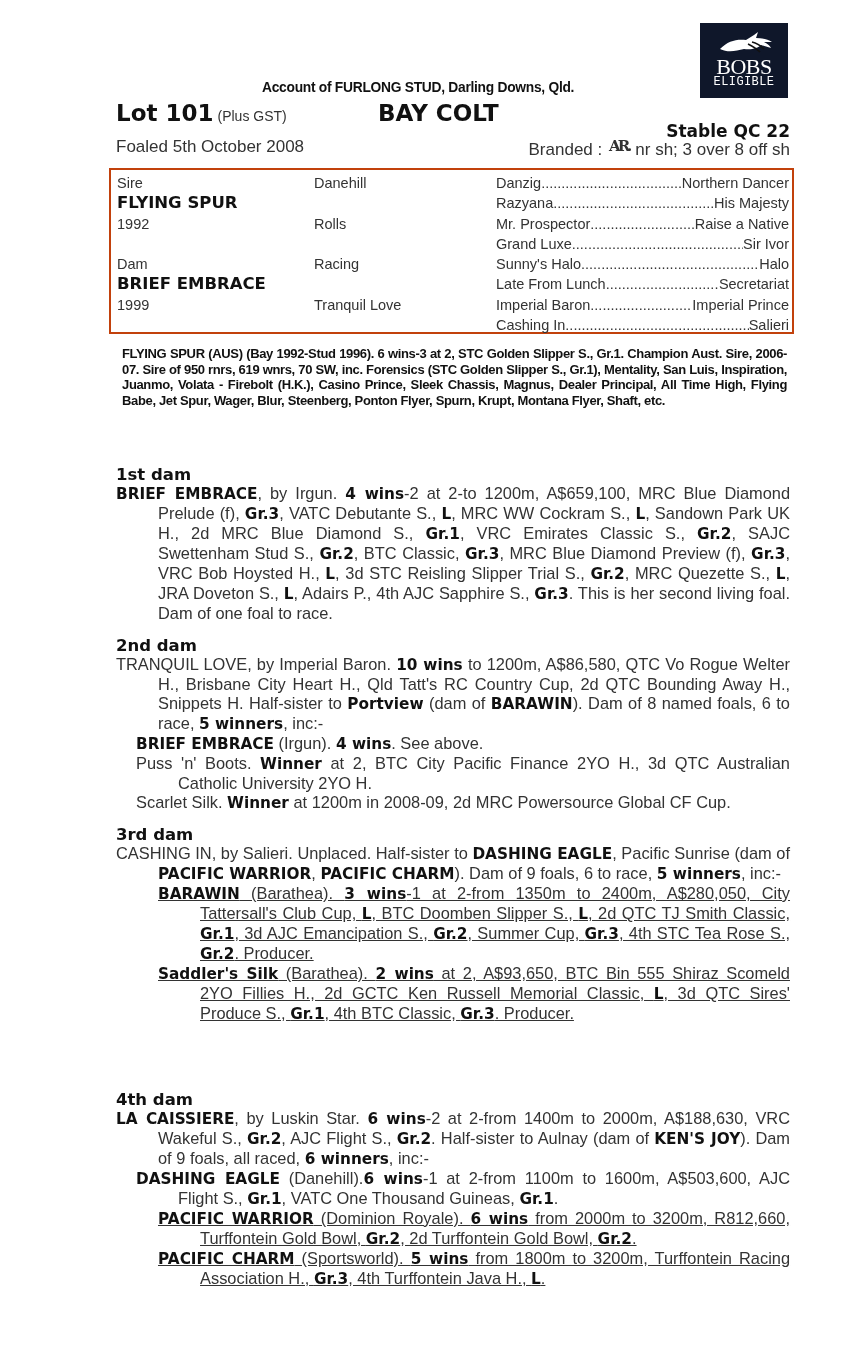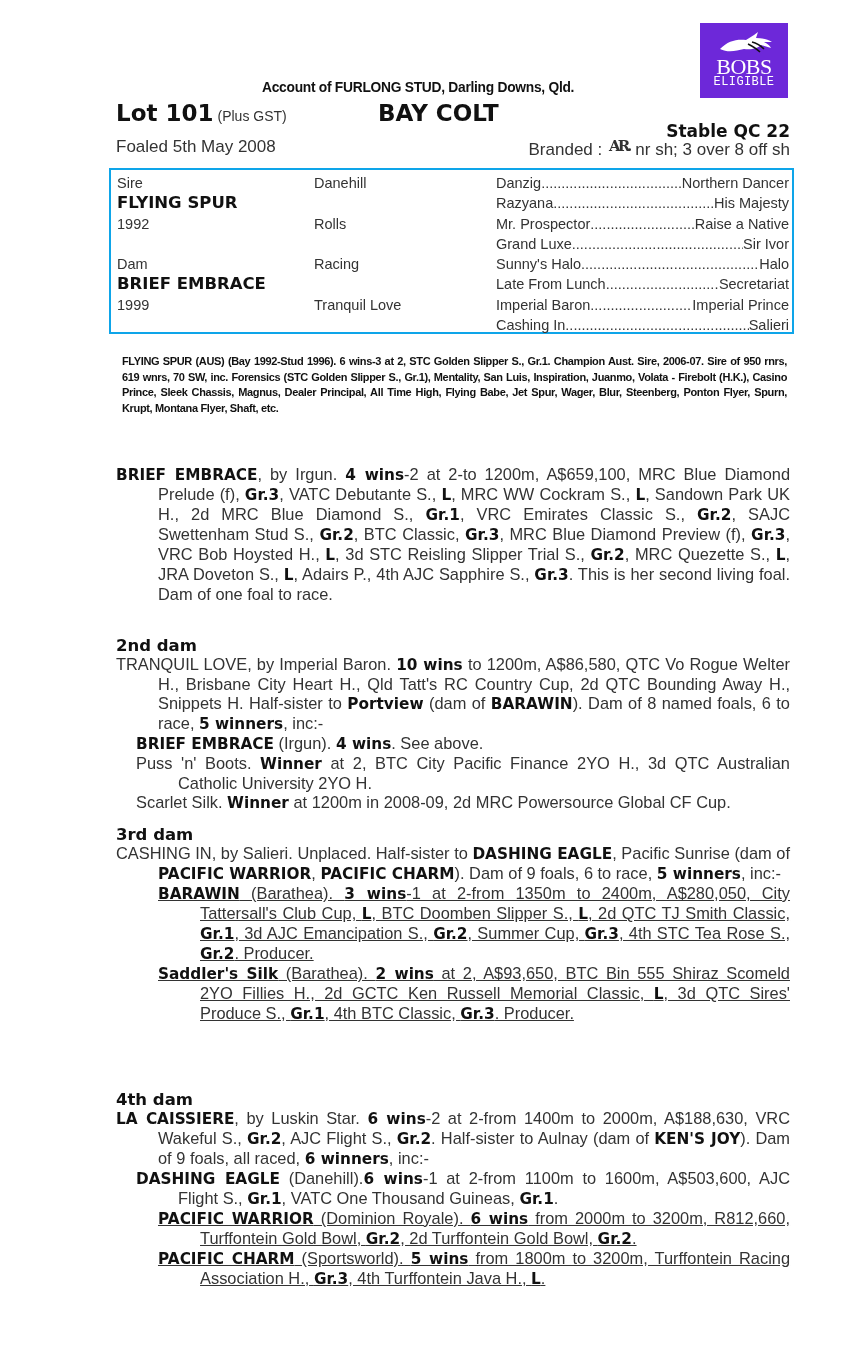--- a/index.html
+++ b/index.html
@@ -4,21 +4,21 @@
   <style>
     html, body { margin: 0; padding: 0; background: #ffffff; }
     body {
       width: 860px; height: 1356px; position: relative; overflow: hidden;
       font-family: "Liberation Sans", sans-serif; color: #1a1a1a;
     }
 
     
     .logo {
       position: absolute; left: 700px; top: 23px; width: 88px; height: 75px;
-      background: #6d28d9; color: #ffffff; text-align: center;
+      background: #0f172a; color: #ffffff; text-align: center;
     }
     .logo svg { display: block; margin: 6px auto 0; }
     .logo .logo-main { font-family: "Liberation Serif", serif; font-size: 22px; line-height: 20px; letter-spacing: -0.5px; }
     .logo .logo-sub { font-family: Liberation Mono, monospace; font-size: 12px; letter-spacing: 0.4px; line-height: 11px; }
 
     .account {
       position: absolute; left: 262px; top: 78px; font-size: 15px; font-weight: bold;
       letter-spacing: -0.3px; transform: scaleX(0.92); transform-origin: left top; color: #111;
     }
     .lot-line { position: absolute; left: 116px; top: 100px; width: 674px; height: 30px; text-decoration: underline; }
@@ -28,38 +28,38 @@
     .stable { position: absolute; right: 0; top: 5px; font-size: 17px; font-weight: bold; font-family: "DejaVu Sans", sans-serif; color:#111;margin-top:16px; }
 
     .foaled-line { position: absolute; left: 116px; top: 137px; width: 674px; font-size: 17px; color: #333; }
     .foaled { position: absolute; left: 0; top: 0; }
     .branded { position: absolute; right: 0; top: 0; white-space: nowrap; }
     .brand-mark { display: inline-block; font-weight: bold; font-family: "DejaVu Serif", serif; font-size: 15px; vertical-align: 4px; letter-spacing: -3px; margin: 0 6px 0 2px; }
 
     
     .pedigree {
       position: absolute; left: 109px; top: 168px; width: 685px; height: 166px;
-      border: 2px solid #0ea5e9; box-sizing: border-box;
+      border: 2px solid #c2410c; box-sizing: border-box;
     }
     .ped-col { position: absolute; top: 3px; font-size: 14.5px; color: #333; line-height: 20.3px; }
     .ped-col.c1 { left: 6px; width: 190px; }
     .ped-col.c2 { left: 203px; width: 170px; }
     .ped-col.c3 { left: 385px; width: 293px; }
     .ped-row { height: 20.3px; white-space: nowrap; }
     .ped-bold { font-family: "DejaVu Sans", sans-serif; font-weight: bold; font-size: 16.5px; color: #111; }
     .gp-row { display: flex; height: 20.3px; white-space: nowrap; overflow: hidden; }
     .gp-row .gp-left { flex: 0 0 auto; }
     .gp-row .gp-dots { flex: 1 1 auto; overflow: hidden; color: #333; letter-spacing: 0px; }
     .gp-row .gp-dots::before { content: "................................................................................................"; }
     .gp-row .gp-right { flex: 0 0 auto; }
 
     
     .sire-para {
-      position: absolute; left: 122px; top: 354px; width: 665px;
-      font-family: "Liberation Sans", sans-serif; font-weight: bold; font-size: 11px;
+      position: absolute; left: 122px; top: 346px; width: 665px;
+      font-family: "Liberation Sans", sans-serif; font-weight: bold; font-size: 13px;
       line-height: 15.6px; text-align: justify; color: #111; letter-spacing: -0.35px;
     }
 
     
     .section { position: absolute; left: 116px; width: 674px; font-size: 16.4px; line-height: 19px; color: #333; }
     .sec-head { font-family: "DejaVu Sans", sans-serif; font-weight: bold; font-size: 16.5px; color: #111; line-height: 19px; }
     .p { text-align: justify; text-align-last: left; }
     .lvl0 { padding-left: 42px; text-indent: -42px; }
     .lvl1 { padding-left: 62px; text-indent: -42px; }
     .lvl2 { padding-left: 84px; text-indent: -42px; text-decoration: underline; }
@@ -86,21 +86,21 @@
 
 <div class="lot-line">
   <div class="lot-title">
     <span>Lot 101</span><span class="lot-gst">(Plus GST)</span>
   </div>
   <div class="colour-sex">BAY COLT</div>
   <div class="stable">Stable QC 22</div>
 </div>
 
 <div class="foaled-line">
-  <div class="foaled">Foaled 5th May 2008</div>
+  <div class="foaled">Foaled 5th October 2008</div>
   <div class="branded">
     <span>Branded :</span>
     <span class="brand-mark">AR.</span><span>nr sh; 3 over 8 off sh</span>
   </div>
 </div>
 
 <div class="pedigree">
   <div class="ped-col c1">
     <div class="ped-row">Sire</div>
     <div class="ped-row ped-bold">FLYING SPUR</div>
@@ -161,20 +161,21 @@
         <span class="gp-left">Cashing In</span>
         <span class="gp-dots"></span>
         <span class="gp-right">Salieri</span>
       </div>
   </div>
 </div>
 
 <div class="sire-para">FLYING SPUR (AUS) (Bay 1992-Stud 1996). 6 wins-3 at 2, STC Golden Slipper S., Gr.1. Champion Aust. Sire, 2006-07. Sire of 950 rnrs, 619 wnrs, 70 SW, inc. Forensics (STC Golden Slipper S., Gr.1), Mentality, San Luis, Inspiration, Juanmo, Volata - Firebolt (H.K.), Casino Prince, Sleek Chassis, Magnus, Dealer Principal, All Time High, Flying Babe, Jet Spur, Wager, Blur, Steenberg, Ponton Flyer, Spurn, Krupt, Montana Flyer, Shaft, etc.</div>
 
 <div class="section sec1">
+  <div class="sec-head">1st dam</div>
   <div>
       <div class="p lvl0"><span class="b">BRIEF EMBRACE</span><span>, by Irgun. </span><span class="b">4 wins</span><span>-2 at 2-to 1200m, A$659,100, MRC Blue Diamond Prelude (f), </span><span class="b">Gr.3</span><span>, VATC Debutante S., </span><span class="b">L</span><span>, MRC WW Cockram S., </span><span class="b">L</span><span>, Sandown Park UK H., 2d MRC Blue Diamond S., </span><span class="b">Gr.1</span><span>, VRC Emirates Classic S., </span><span class="b">Gr.2</span><span>, SAJC Swettenham Stud S., </span><span class="b">Gr.2</span><span>, BTC Classic, </span><span class="b">Gr.3</span><span>, MRC Blue Diamond Preview (f), </span><span class="b">Gr.3</span><span>, VRC Bob Hoysted H., </span><span class="b">L</span><span>, 3d STC Reisling Slipper Trial S., </span><span class="b">Gr.2</span><span>, MRC Quezette S., </span><span class="b">L</span><span>, JRA Doveton S., </span><span class="b">L</span><span>, Adairs P., 4th AJC Sapphire S., </span><span class="b">Gr.3</span><span>. This is her second living foal. Dam of one foal to race.</span></div>
     </div>
 </div>
 <div class="section sec2">
   <div class="sec-head">2nd dam</div>
   <div>
       <div class="p lvl0"><span>TRANQUIL LOVE, by Imperial Baron. </span><span class="b">10 wins</span><span> to 1200m, A$86,580, QTC Vo Rogue Welter H., Brisbane City Heart H., Qld Tatt's RC Country Cup, 2d QTC Bounding Away H., Snippets H. Half-sister to </span><span class="b">Portview</span><span> (dam of </span><span class="b">BARAWIN</span><span>). Dam of 8 named foals, 6 to race, </span><span class="b">5 winners</span><span>, inc:-</span></div>
       <div class="p lvl1"><span class="b">BRIEF EMBRACE</span><span> (Irgun). </span><span class="b">4 wins</span><span>. See above.</span></div>
       <div class="p lvl1"><span>Puss 'n' Boots. </span><span class="b">Winner</span><span> at 2, BTC City Pacific Finance 2YO H., 3d QTC Australian Catholic University 2YO H.</span></div>

